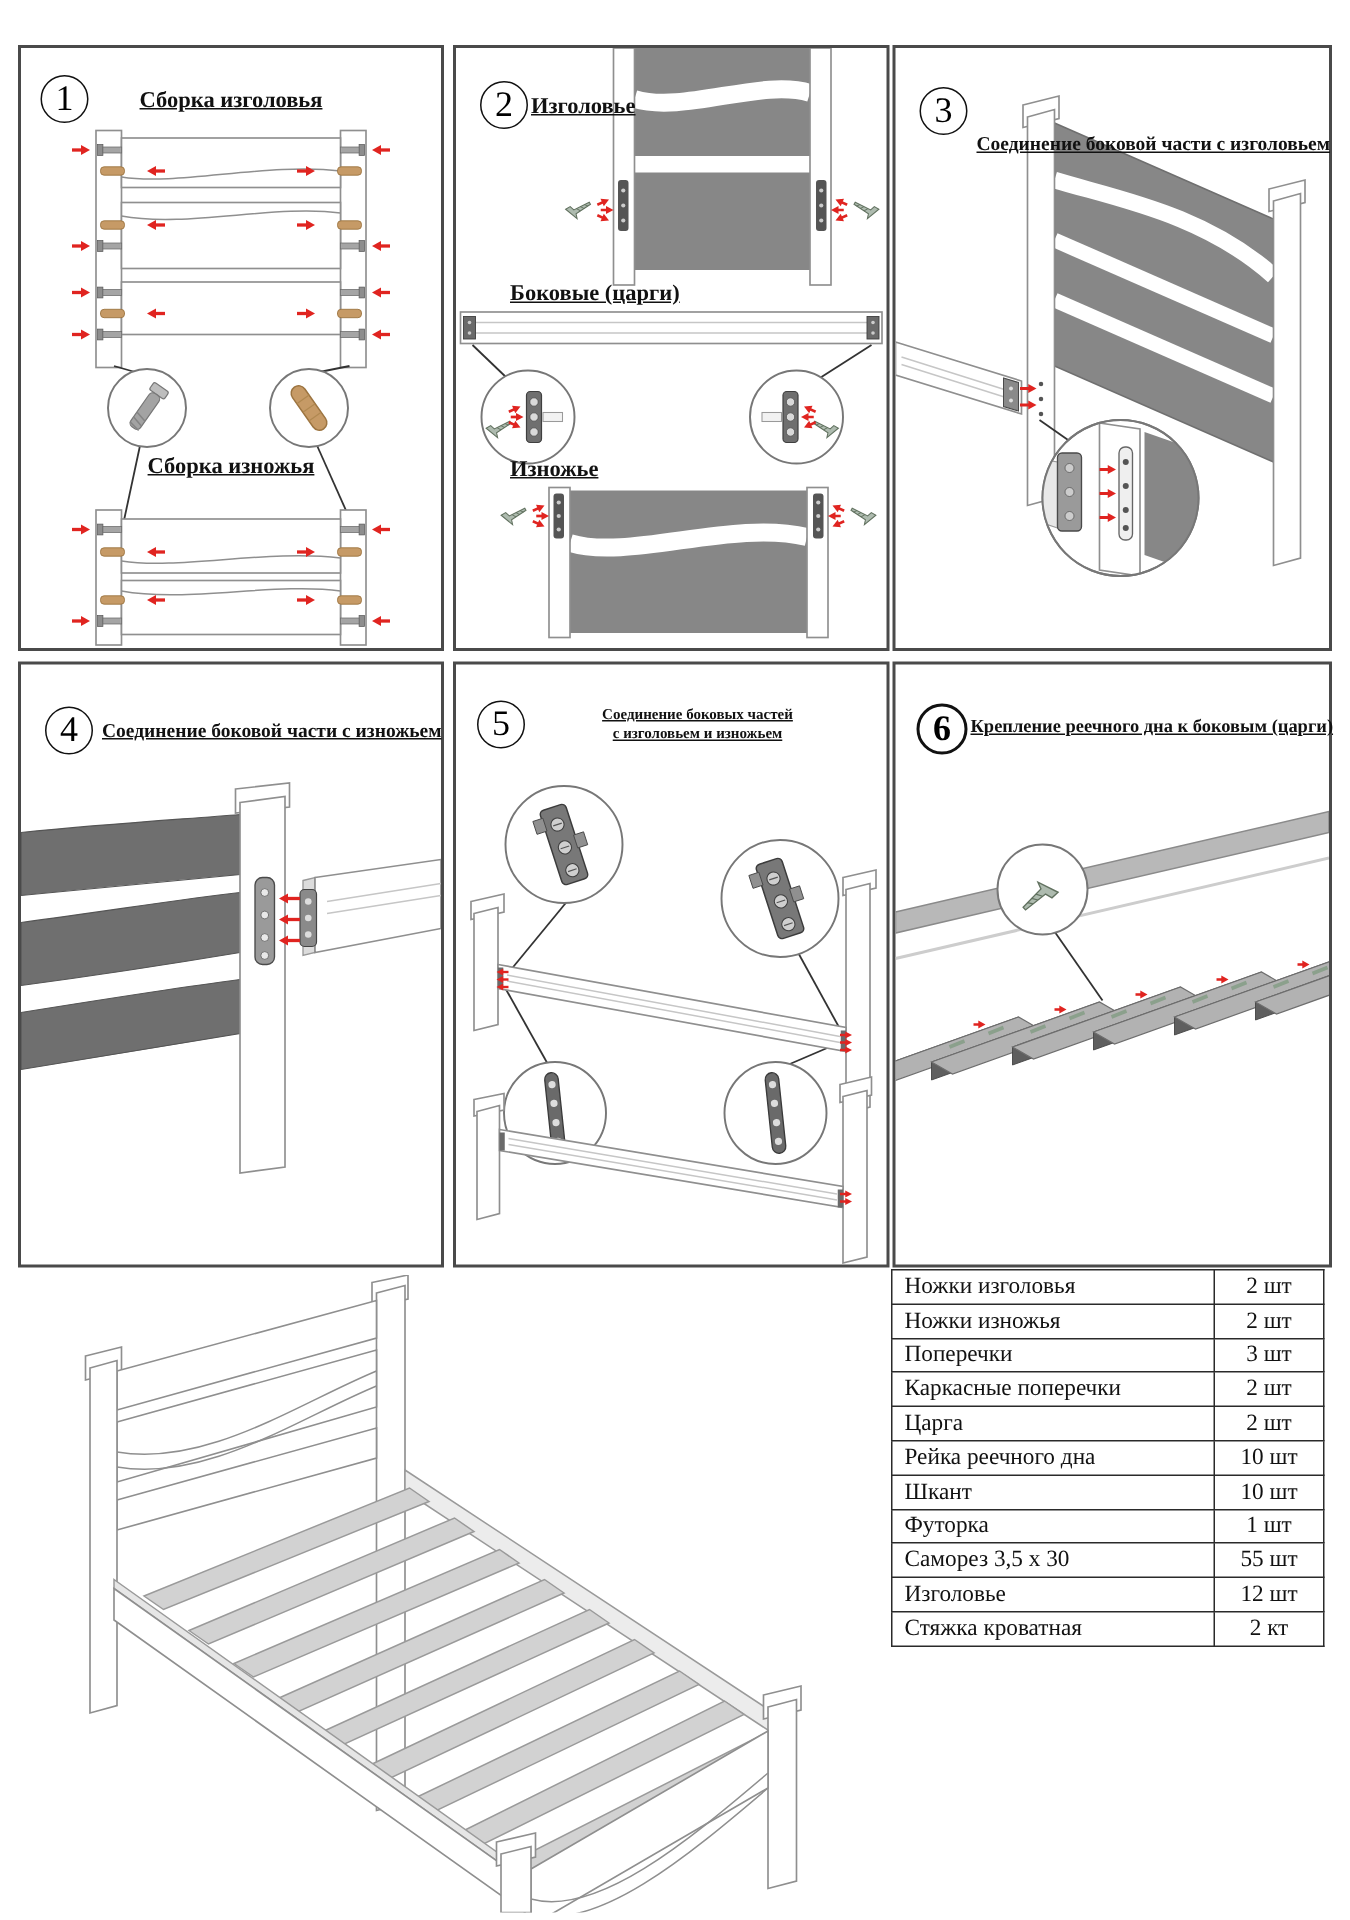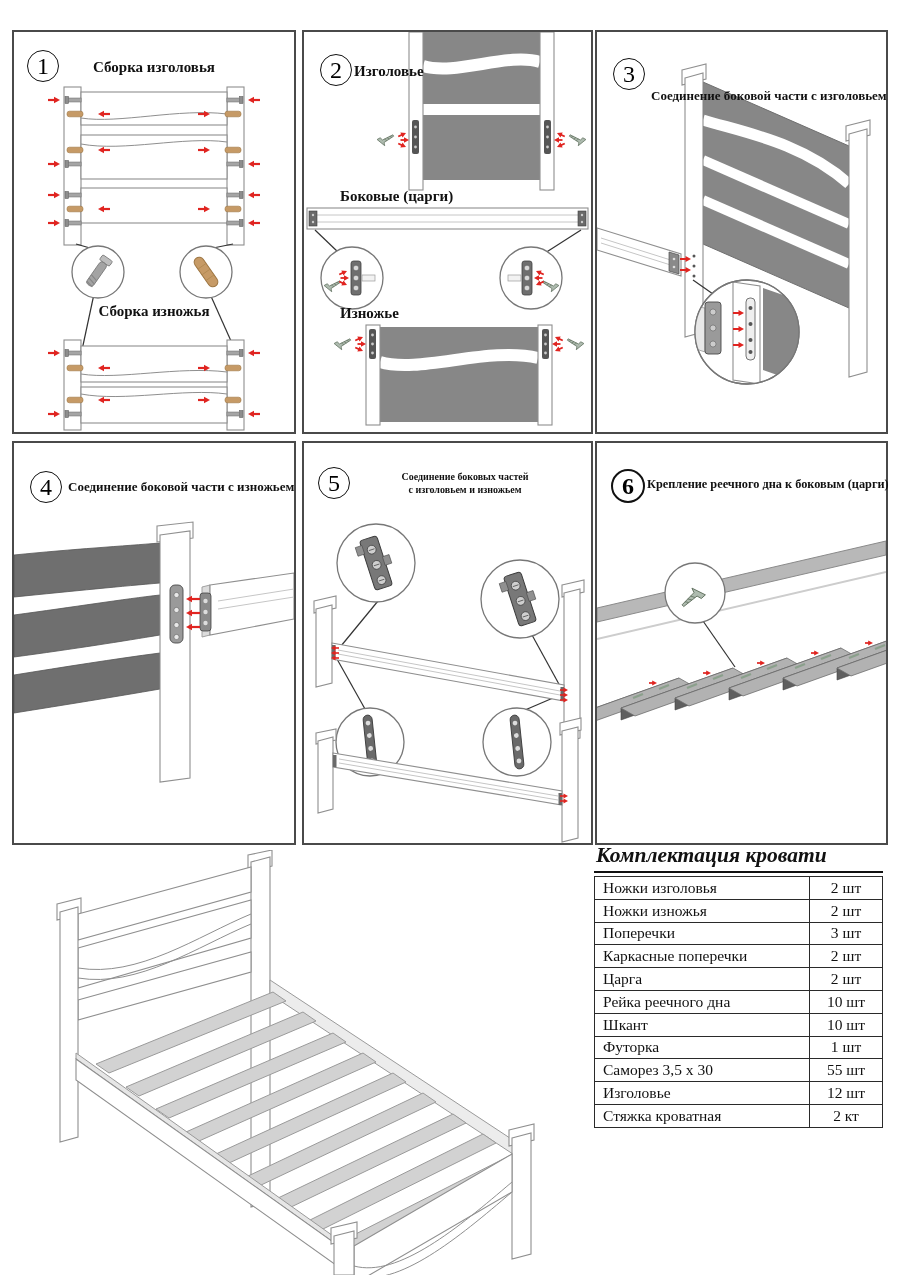--- a/index.html
+++ b/index.html
@@ -9,21 +9,21 @@
   #panel1{left:12px;top:30px;width:284px;height:404px;}
   #panel2{left:302px;top:30px;width:291px;height:404px;}
   #panel3{left:595px;top:30px;width:293px;height:404px;}
   #panel4{left:12px;top:441px;width:284px;height:404px;}
   #panel5{left:302px;top:441px;width:291px;height:404px;}
   #panel6{left:595px;top:441px;width:293px;height:404px;}
   .num{position:absolute;width:30px;height:30px;border:1.7px solid #111;border-radius:50%;
        display:flex;align-items:center;justify-content:center;font-size:24px;line-height:1;
        font-family:"Liberation Serif",serif;background:#fff;z-index:3;}
   .num.bold{border-width:2.6px;font-weight:700;}
-  .ttl{position:absolute;font-weight:700;color:#111;z-index:3;line-height:1.25;}
+  .ttl{position:absolute;font-weight:700;color:#111;z-index:3;line-height:1.25;text-decoration:underline;}
   .center{text-align:center;}
   .pre{white-space:pre-line;}
   .psvg{position:absolute;left:0;top:0;width:100%;height:100%;}
   
   .f-board{fill:var(--board_gray,#878787);}
   .f-dark{fill:var(--dark_board,#6f6f6f);}
   .f-red{fill:var(--arrow_red,#e02420);}
   .s-red{stroke:var(--arrow_red,#e02420);}
   .f-tan{fill:var(--wood_tan,#c69a66);}
   .wht{fill:#ffffff;stroke:#8f8f8f;stroke-width:1.1;}
@@ -541,21 +541,20 @@
       <polygon class="wht" points="494,288 513,283 513,404 494,409"></polygon>
       <polygon class="wht" points="313,378 339,372 339,388 313,394"></polygon>
       <polygon class="wht" points="336,396 494,304 494,342 336,434"></polygon>
       <path class="ln" d="M336,416 C380,428 440,378 494,332"></path>
       <path class="ln" d="M336,426 C380,438 440,388 494,342"></path>
       <polygon class="wht" points="316,386 336,381 336,425 316,425"></polygon>
     </g>
   </svg>
 
   <div class="parts">
-    <div class="parts-title">Комплектация кровати</div>
     <table>
       <tbody>
         <tr>
             <td>Ножки изголовья</td>
             <td class="qty">2 шт</td>
           </tr>
         <tr>
             <td>Ножки изножья</td>
             <td class="qty">2 шт</td>
           </tr>

